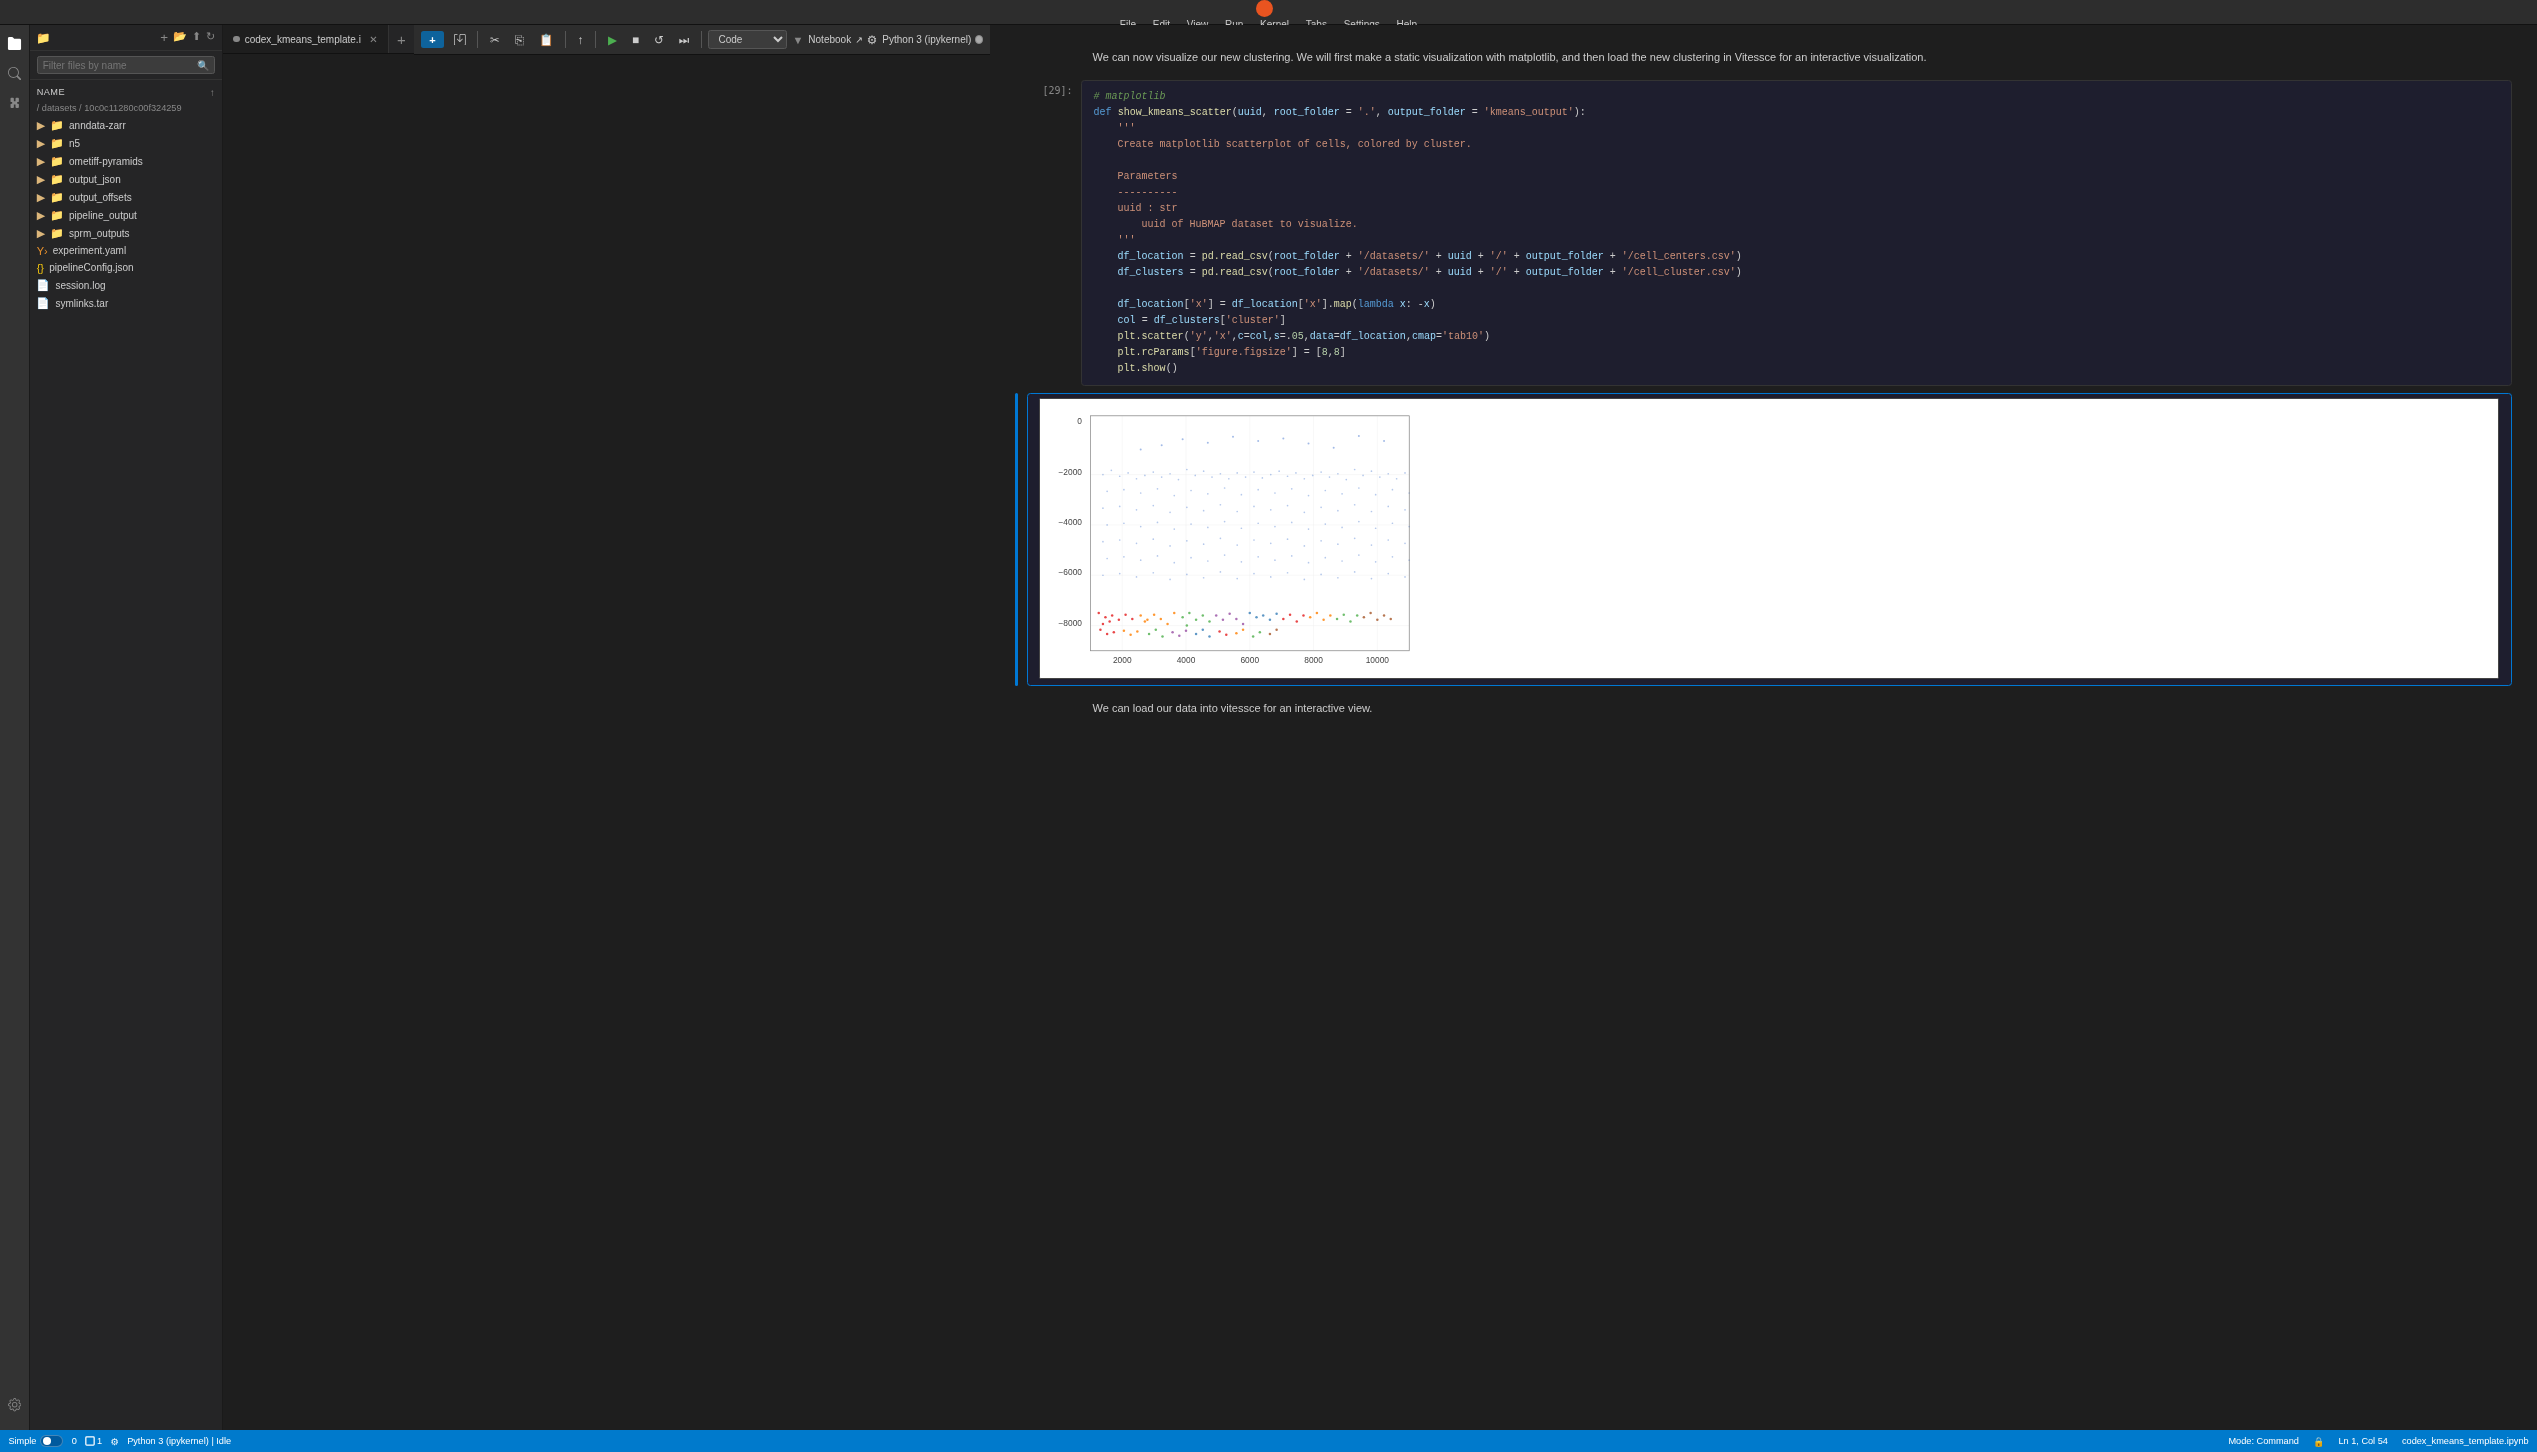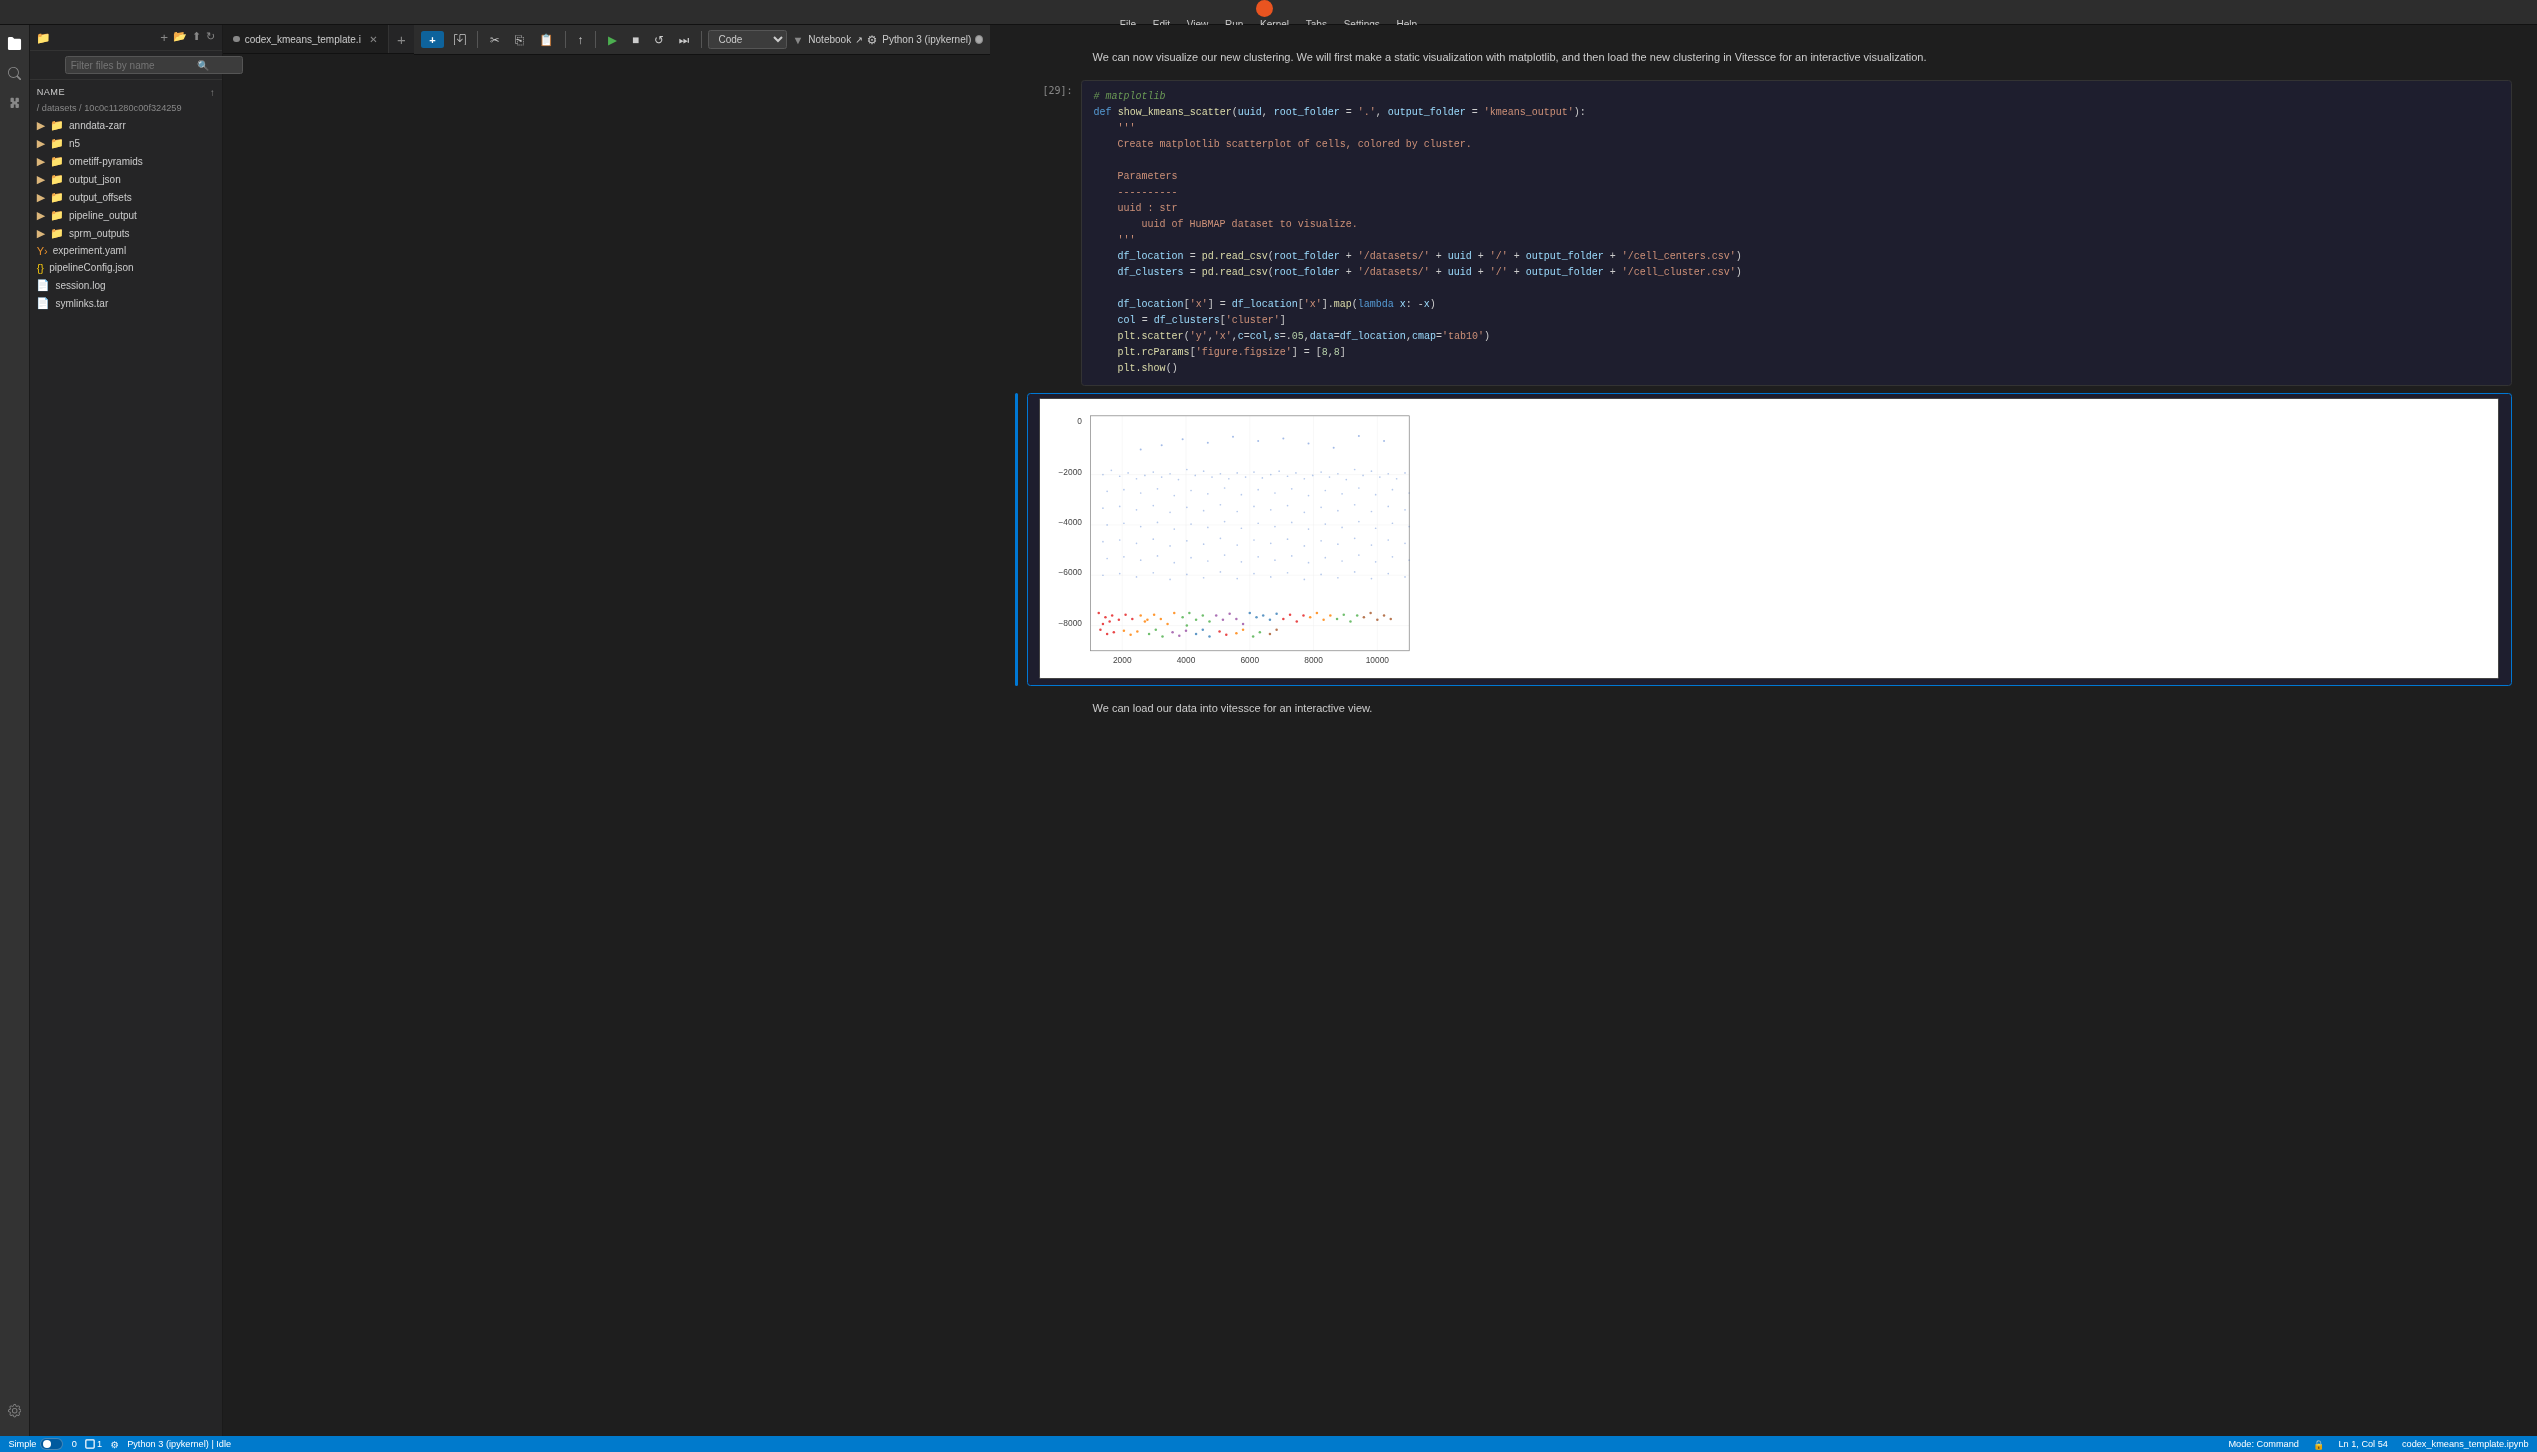--- a/index.html
+++ b/index.html
@@ -321,21 +321,21 @@
       margin: 3.4px 11.7px 6.7px;
       border-radius: 1.7px;
       overflow: hidden;
     }
 
     
     #statusbar {
       background: #007acc;
       display: flex;
       align-items: center;
-      height: 16px;
+      height: 22px;
       padding: 0 8.4px;
       font-size: 9.2px;
       color: #fff;
       flex-shrink: 0;
       gap: 10px;
     }
     .statusbar-left { display: flex; align-items: center; gap: 8.4px; }
     .statusbar-right { margin-left: auto; display: flex; align-items: center; gap: 14px; }
     .status-toggle {
       display: flex;
@@ -406,21 +406,21 @@
       <span style="color:#dcb67a; font-size:11.7px;">📁</span>
       <span style="display:flex; gap:5px; margin-left:auto;">
         <span style="color:#888; cursor:pointer; font-size:13.4px;">+</span>
         <span style="color:#888; cursor:pointer; font-size:11px;">📂</span>
         <span style="color:#888; cursor:pointer; font-size:11px;">⬆</span>
         <span style="color:#888; cursor:pointer; font-size:11px;">↻</span>
       </span>
     </div>
     <div id="filter-container">
       <div class="filter-wrapper" style="position:relative;">
-        <input type="text" style="width: 100%; background: rgb(60, 60, 60); border: 0.8px solid rgb(85, 85, 85); border-radius: 2.5px; color: rgb(204, 204, 204); padding: 2.5px 20px 2.5px 5px; font-size: 10px; outline: none; margin-left: 28px;" placeholder="Filter files by name">
+        <input type="text" style="width: 100%; background: rgb(60, 60, 60); border: 0.8px solid rgb(85, 85, 85); border-radius: 2.5px; color: rgb(204, 204, 204); padding: 2.5px 20px 2.5px 5px; font-size: 10px; outline: none;" placeholder="Filter files by name">
         <span style="position:absolute; right:5px; top:50%; transform:translateY(-50%); color:#888; font-size:10px;">🔍</span>
       </div>
     </div>
     <div id="file-tree">
       <div class="tree-header">
         <span>Name</span>
         <span class="sort-icon">↑</span>
       </div>
       <div class="breadcrumb">/ datasets / 10c0c11280c00f324259</div>
 

